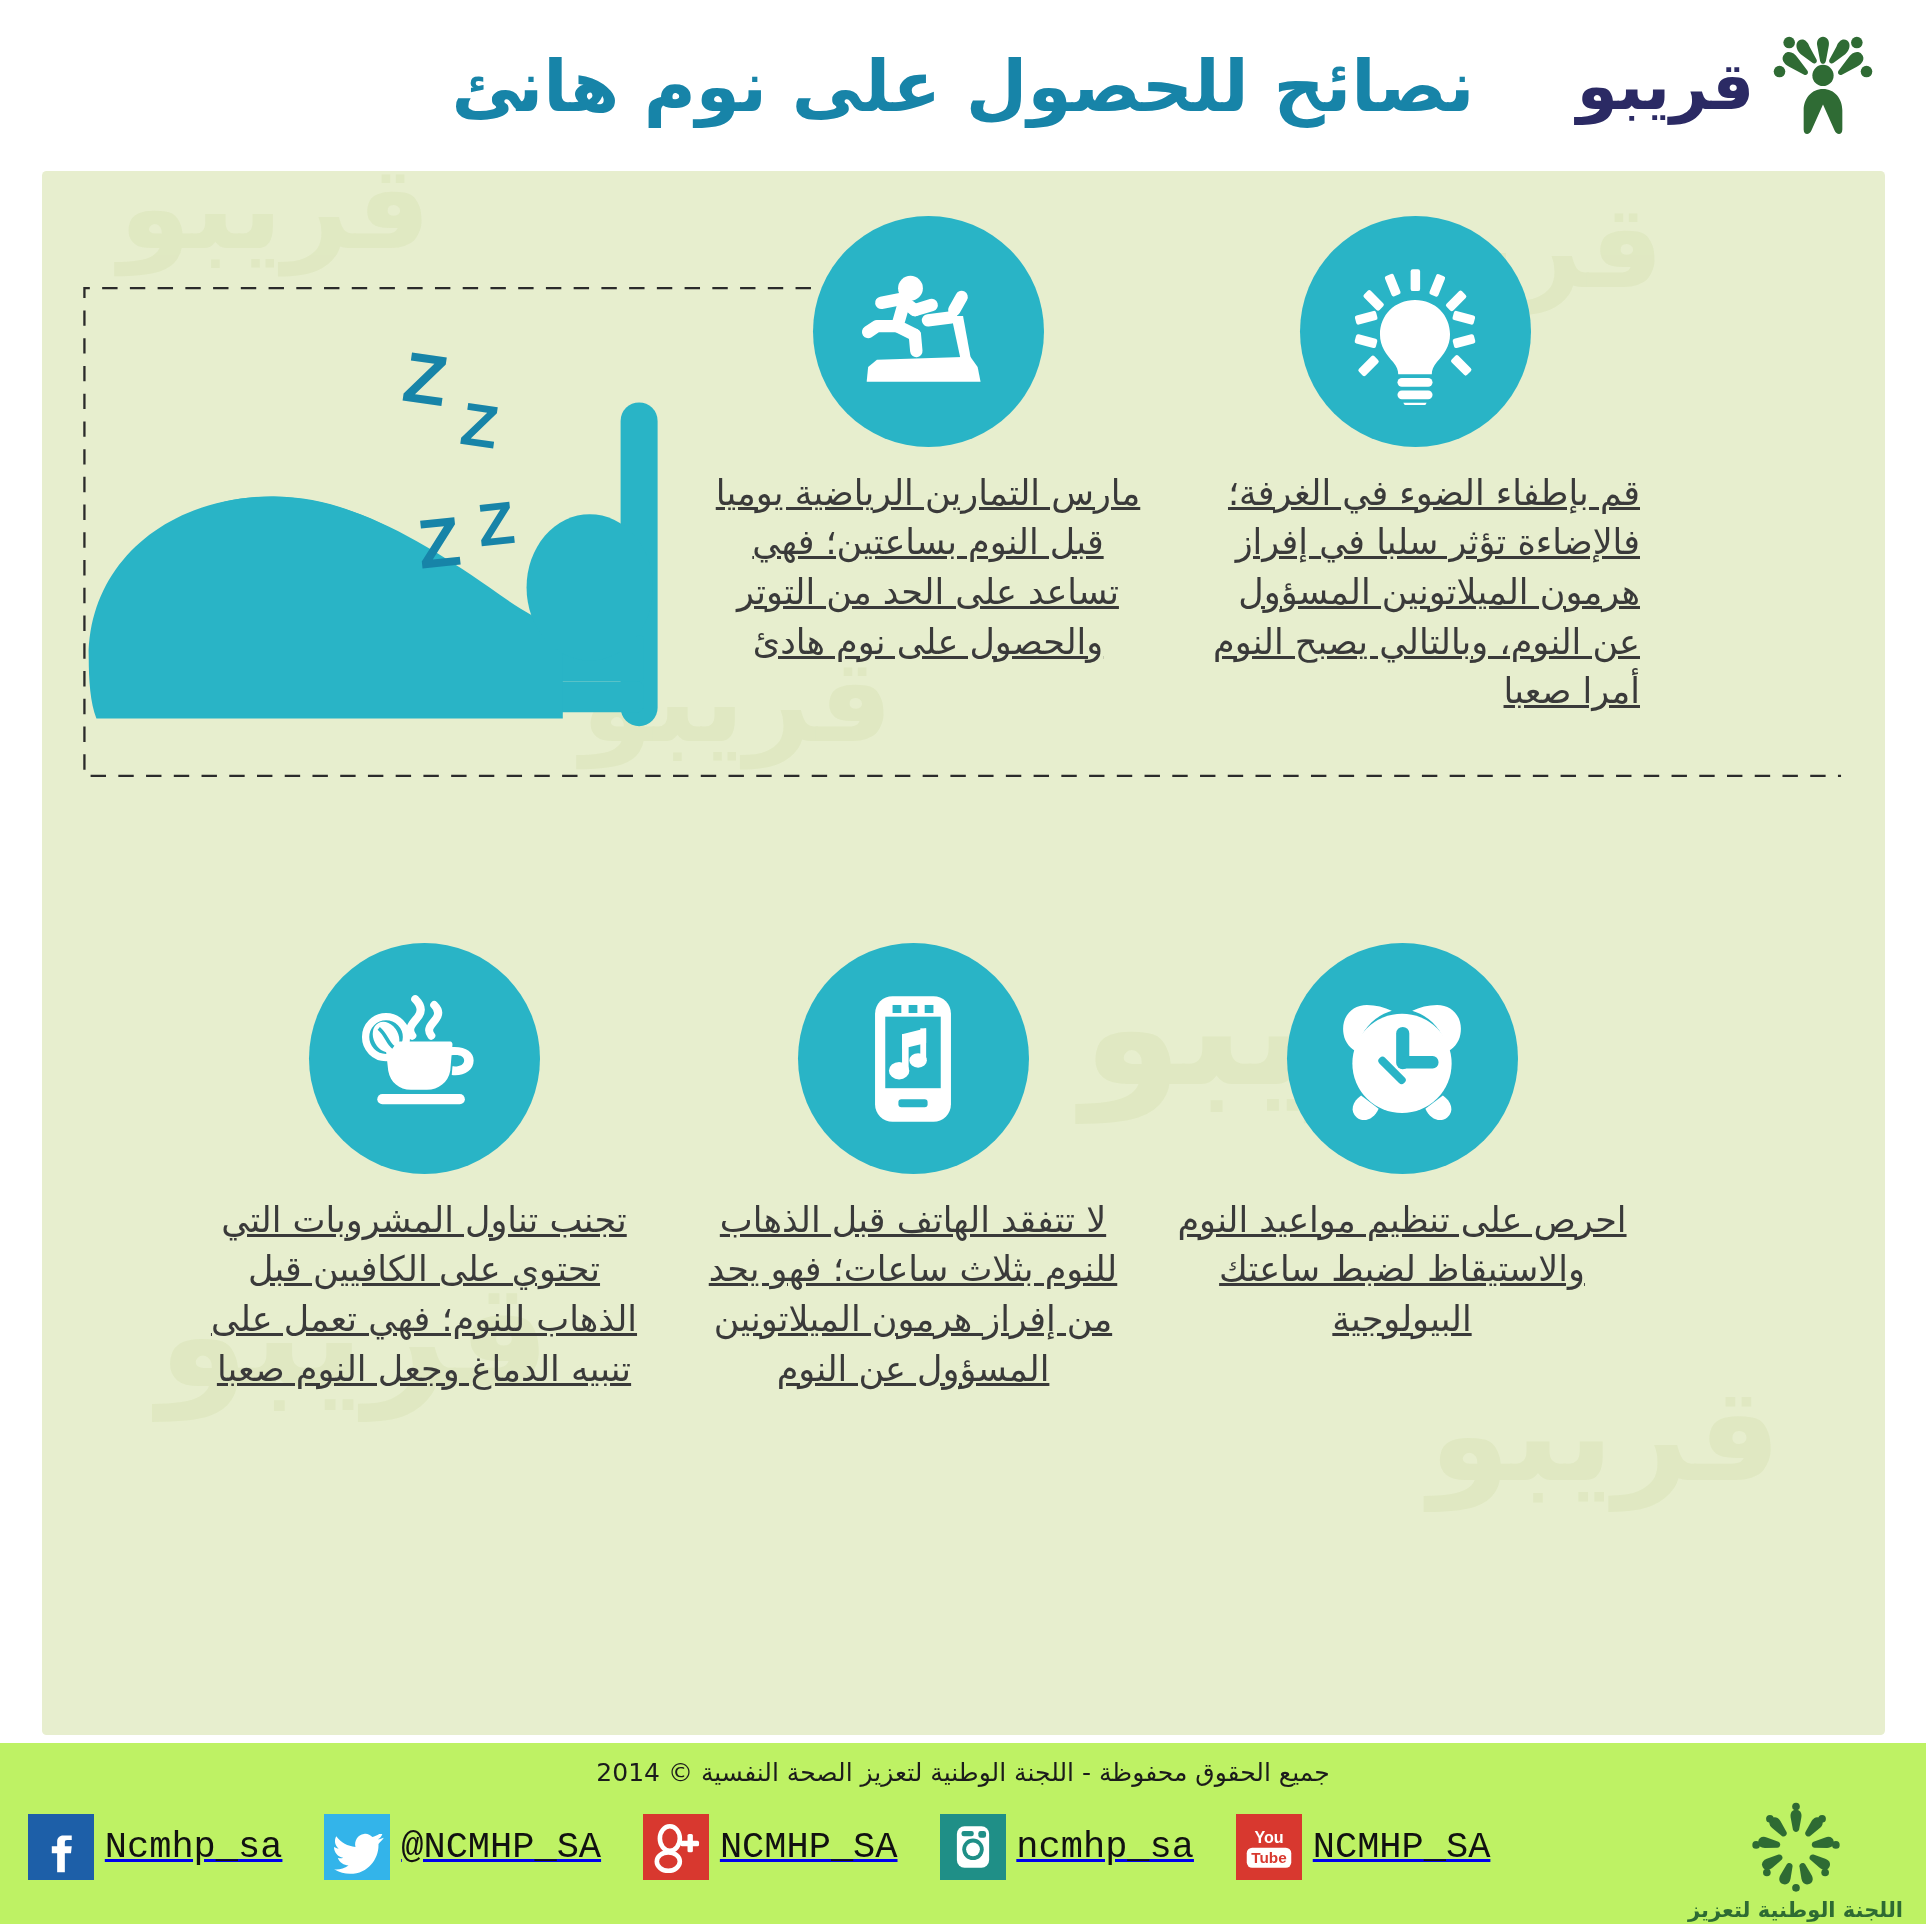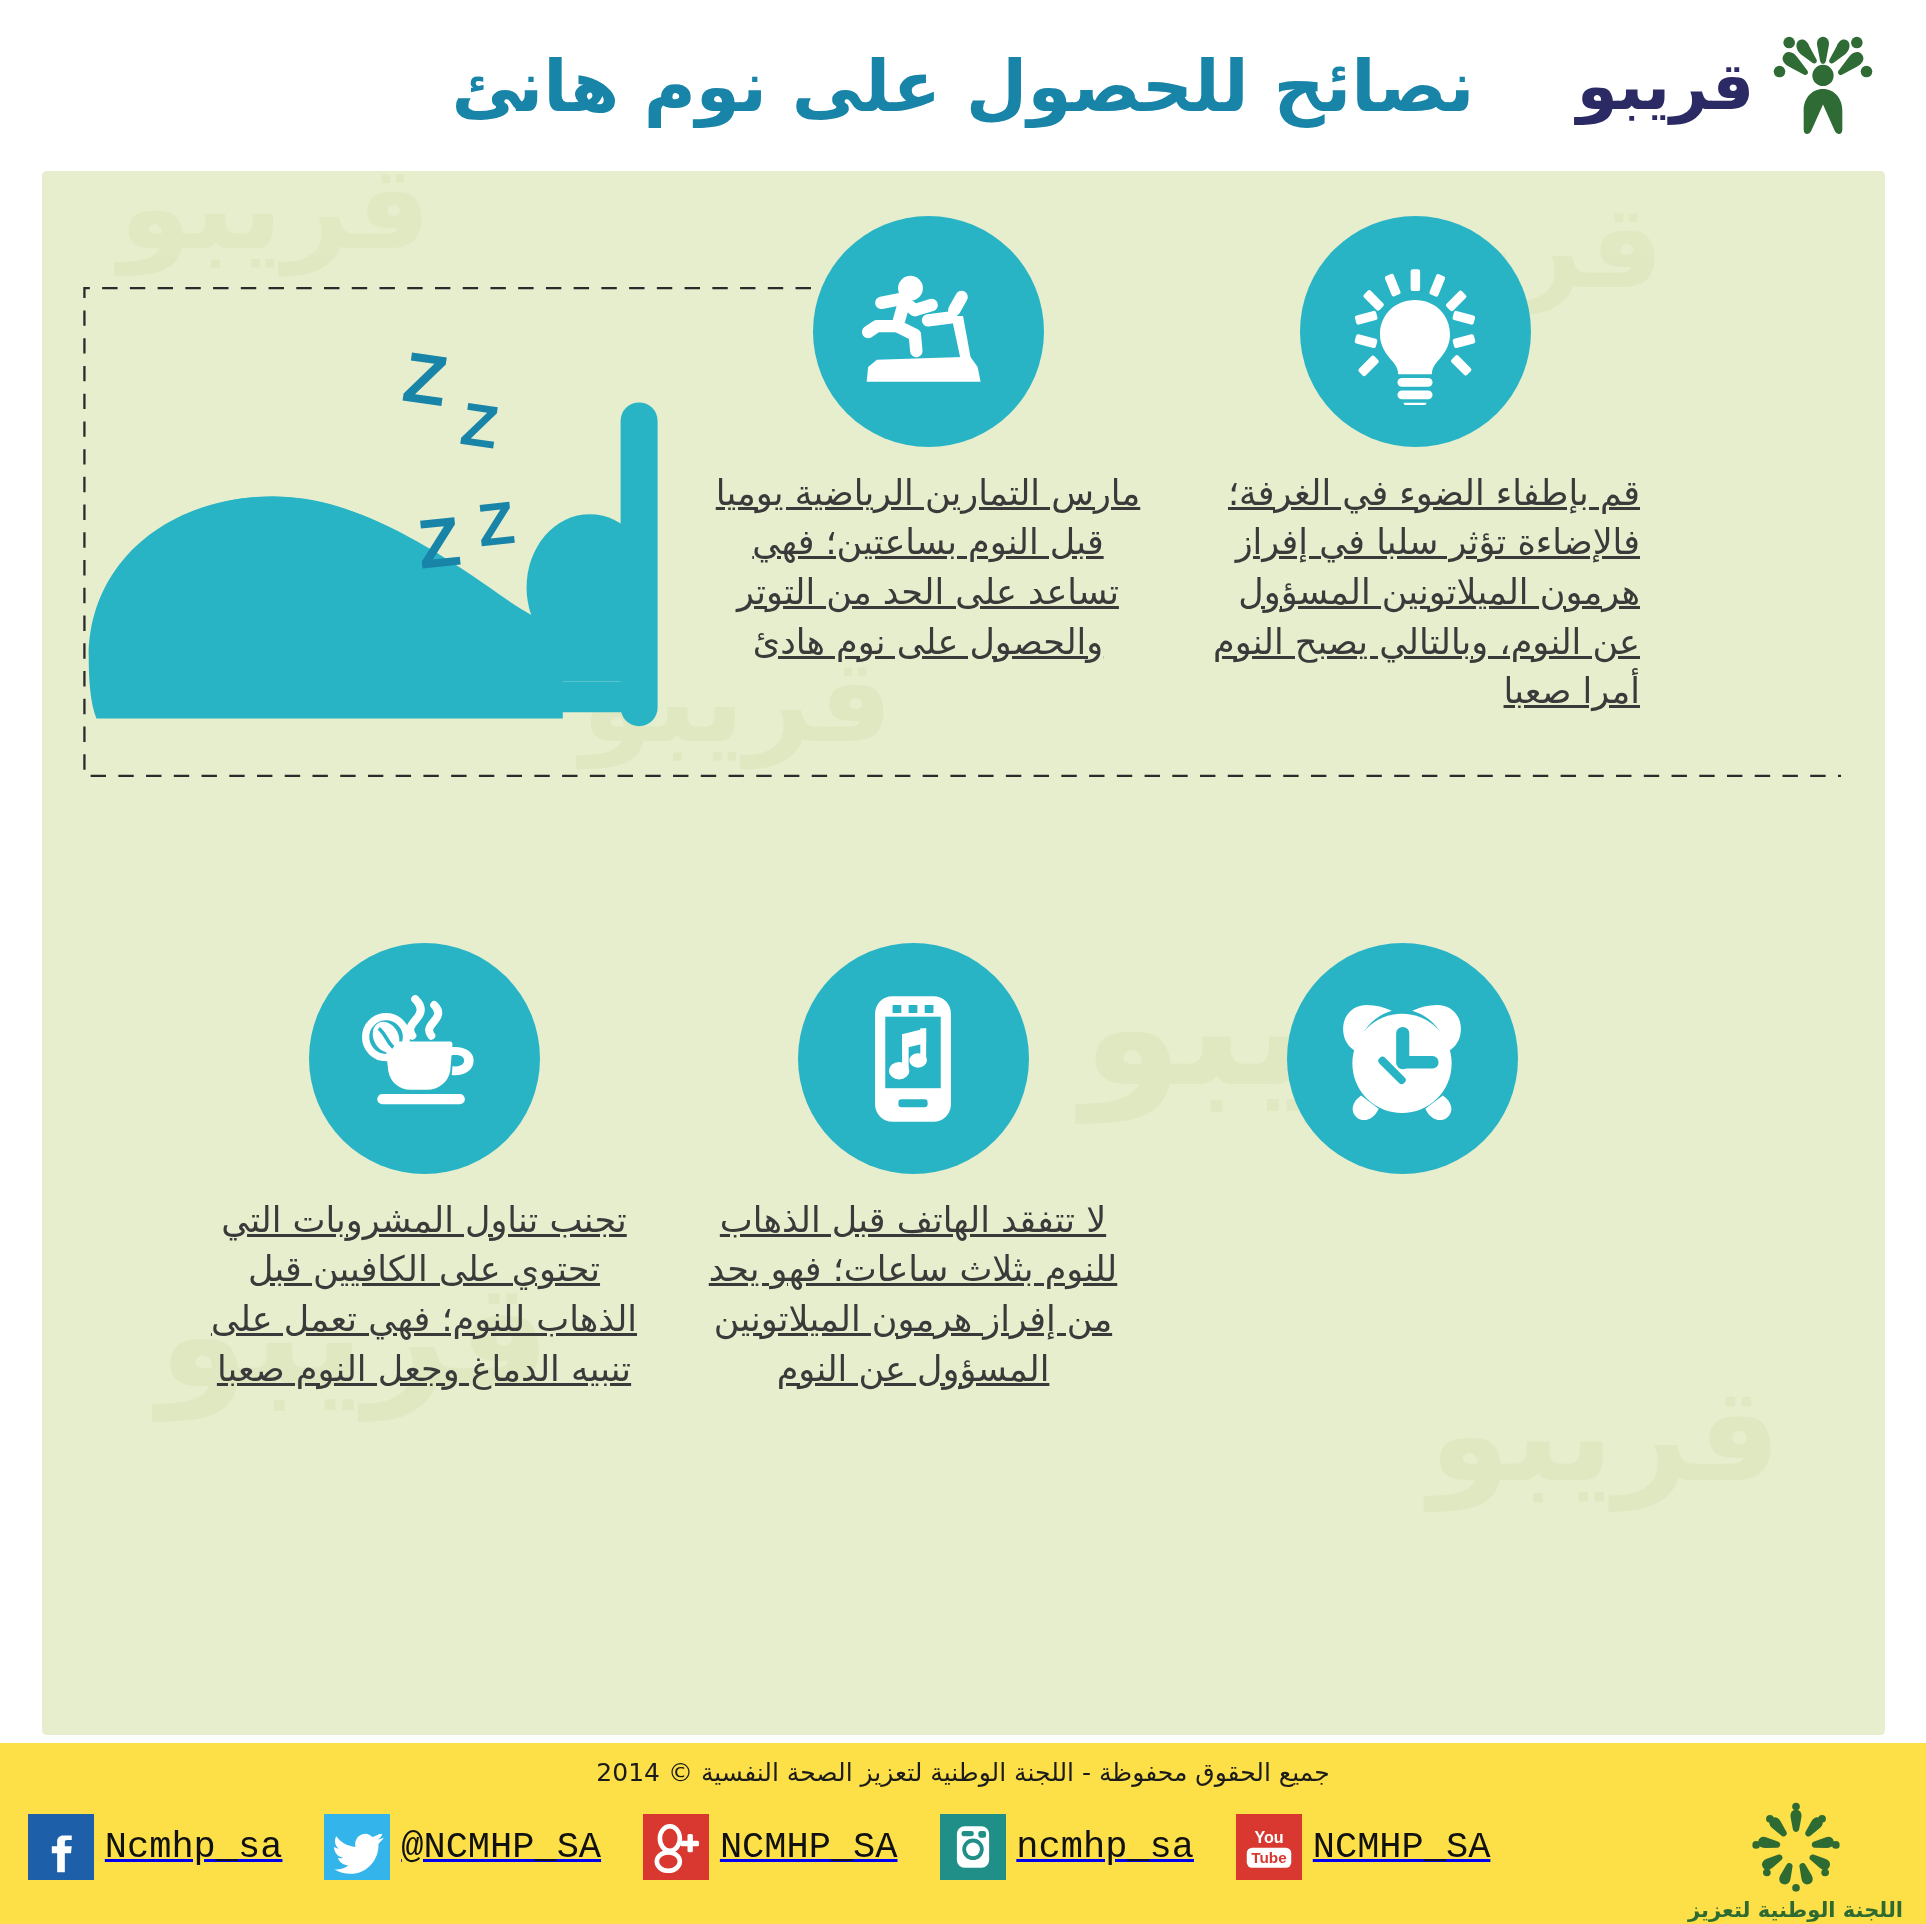--- a/index.html
+++ b/index.html
@@ -80,21 +80,21 @@
   .tip-clock    { top: 772px; left: 1121px; }
   .tip-phone    { top: 772px; left: 632px;  }
   .tip-coffee   { top: 772px; left: 143px;  }
 
   
   .sleeper { position: absolute; top: 162px; left: 39px; width: 609px; height: 432px; }
 
   
   .footer {
     position: absolute; top: 1743px; left: 0; width: 1926px; height: 182px;
-    background: #fde047;
+    background: #bef264;
   }
   .copyright {
     position: absolute; top: 15.4px; left: 0; width: 1926px;
     text-align: center; font-size: 25px; color: #1b1b1b; direction: rtl;
   }
   .social-row {
     position: absolute; top: 71px; left: 28px;
     display: flex; align-items: center; gap: 0px; direction: ltr;
   }
   .social { display: flex; align-items: center; margin-right: 42px; }
@@ -255,20 +255,21 @@
             <path d="M44 150 C32 158 28 172 38 180 C48 188 62 182 68 168 Z"></path>
             <path d="M156 150 C168 158 172 172 162 180 C152 188 138 182 132 168 Z"></path>
             <g fill="#29b4c6">
               <rect x="92" y="56" width="18" height="58" rx="9"></rect>
               <rect x="96" y="96" width="54" height="17" rx="8"></rect>
               <rect x="62" y="110" width="48" height="11" rx="5" transform="rotate(45 86 116)"></rect>
             </g>
           </svg>
         </span>
       </div>
+      <div class="tip-text">احرص على تنظيم مواعيد النوم والاستيقاظ لضبط ساعتك البيولوجية</div>
     </div>
 
     <div class="tip tip-coffee">
       <div class="circle">
         <span>
           <svg viewBox="0 0 200 200" xmlns="http://www.w3.org/2000/svg">
             <g fill="#ffffff">
               <path d="M48 76 L136 76 C138 76 139 78 139 80 L136 116 C133 132 120 142 104 142 L82 142 C66 142 54 132 51 116 L47 80 C47 78 46 76 48 76 Z"></path>
               <path d="M136 84 C156 82 168 90 168 102 C168 116 154 124 138 122 L139 110 C148 111 155 108 155 102 C155 96 148 93 137 95 Z"></path>
               <rect x="36" y="148" width="120" height="14" rx="7"></rect>

